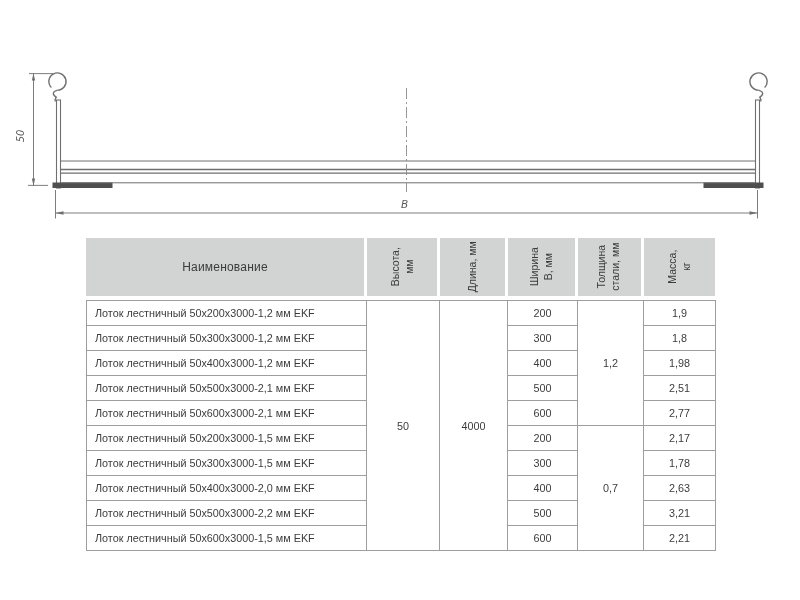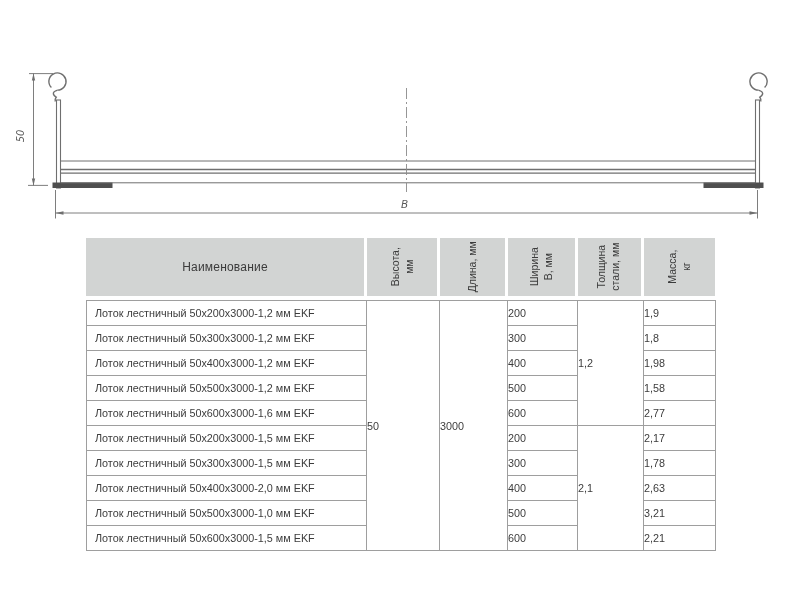--- a/index.html
+++ b/index.html
@@ -27,21 +27,21 @@
   .hcell.c5 { width:63px; } .hcell.c6 { width:71px; }
   .vtext {
     transform:rotate(-90deg);
     white-space:pre-line; text-align:center;
     font-size:10.5px; line-height:1.3; color:#3b3b3b;
   }
 
   .tbody { margin-top:4px; border-collapse:collapse; width:629px; table-layout:fixed; }
   .tbody td {
     border:1px solid #9e9e9e; height:24px; padding:0;
-    font-size:10.8px; color:#3c3c3c; vertical-align:middle;
+    font-size:10.8px; color:#3c3c3c; text-align:center; vertical-align:middle;
     overflow:hidden; white-space:nowrap;
   }
   .tbody td.pname { text-align:left; padding-left:8px;margin-left:10px; }
 </style>
 </head>
 <body>
 
 <div class="page">
 
   <svg class="drawing" width="800" height="232" viewBox="0 0 800 232">
@@ -119,63 +119,63 @@
           <col style="width:73px">
           <col style="width:68px">
         <col style="width:70px">
           <col style="width:66px">
           <col style="width:72px">
       </colgroup>
       <tbody>
         <tr>
           <td class="pname">Лоток лестничный 50x200x3000-1,2 мм EKF</td>
           <td rowspan="10">50</td>
-          <td rowspan="10">3000</td>
+          <td rowspan="10">4000</td>
           <td>200</td>
           <td rowspan="5">1,2</td>
           <td>1,9</td>
         </tr>
         <tr>
           <td class="pname">Лоток лестничный 50x300x3000-1,2 мм EKF</td>
           <td>300</td>
           <td>1,8</td>
         </tr>
         <tr>
           <td class="pname">Лоток лестничный 50x400x3000-1,2 мм EKF</td>
           <td>400</td>
           <td>1,98</td>
         </tr>
         <tr>
-          <td class="pname">Лоток лестничный 50x500x3000-1,2 мм EKF</td>
+          <td class="pname">Лоток лестничный 50x500x3000-2,1 мм EKF</td>
           <td>500</td>
-          <td>1,58</td>
+          <td>2,51</td>
         </tr>
         <tr>
-          <td class="pname">Лоток лестничный 50x600x3000-1,6 мм EKF</td>
+          <td class="pname">Лоток лестничный 50x600x3000-2,1 мм EKF</td>
           <td>600</td>
           <td>2,77</td>
         </tr>
         <tr>
           <td class="pname">Лоток лестничный 50x200x3000-1,5 мм EKF</td>
           <td>200</td>
-          <td rowspan="5">2,1</td>
+          <td rowspan="5">0,7</td>
           <td>2,17</td>
         </tr>
         <tr>
           <td class="pname">Лоток лестничный 50x300x3000-1,5 мм EKF</td>
           <td>300</td>
           <td>1,78</td>
         </tr>
         <tr>
           <td class="pname">Лоток лестничный 50x400x3000-2,0 мм EKF</td>
           <td>400</td>
           <td>2,63</td>
         </tr>
         <tr>
-          <td class="pname">Лоток лестничный 50x500x3000-1,0 мм EKF</td>
+          <td class="pname">Лоток лестничный 50x500x3000-2,2 мм EKF</td>
           <td>500</td>
           <td>3,21</td>
         </tr>
         <tr>
           <td class="pname">Лоток лестничный 50x600x3000-1,5 мм EKF</td>
           <td>600</td>
           <td>2,21</td>
         </tr>
       </tbody>
     </table>

